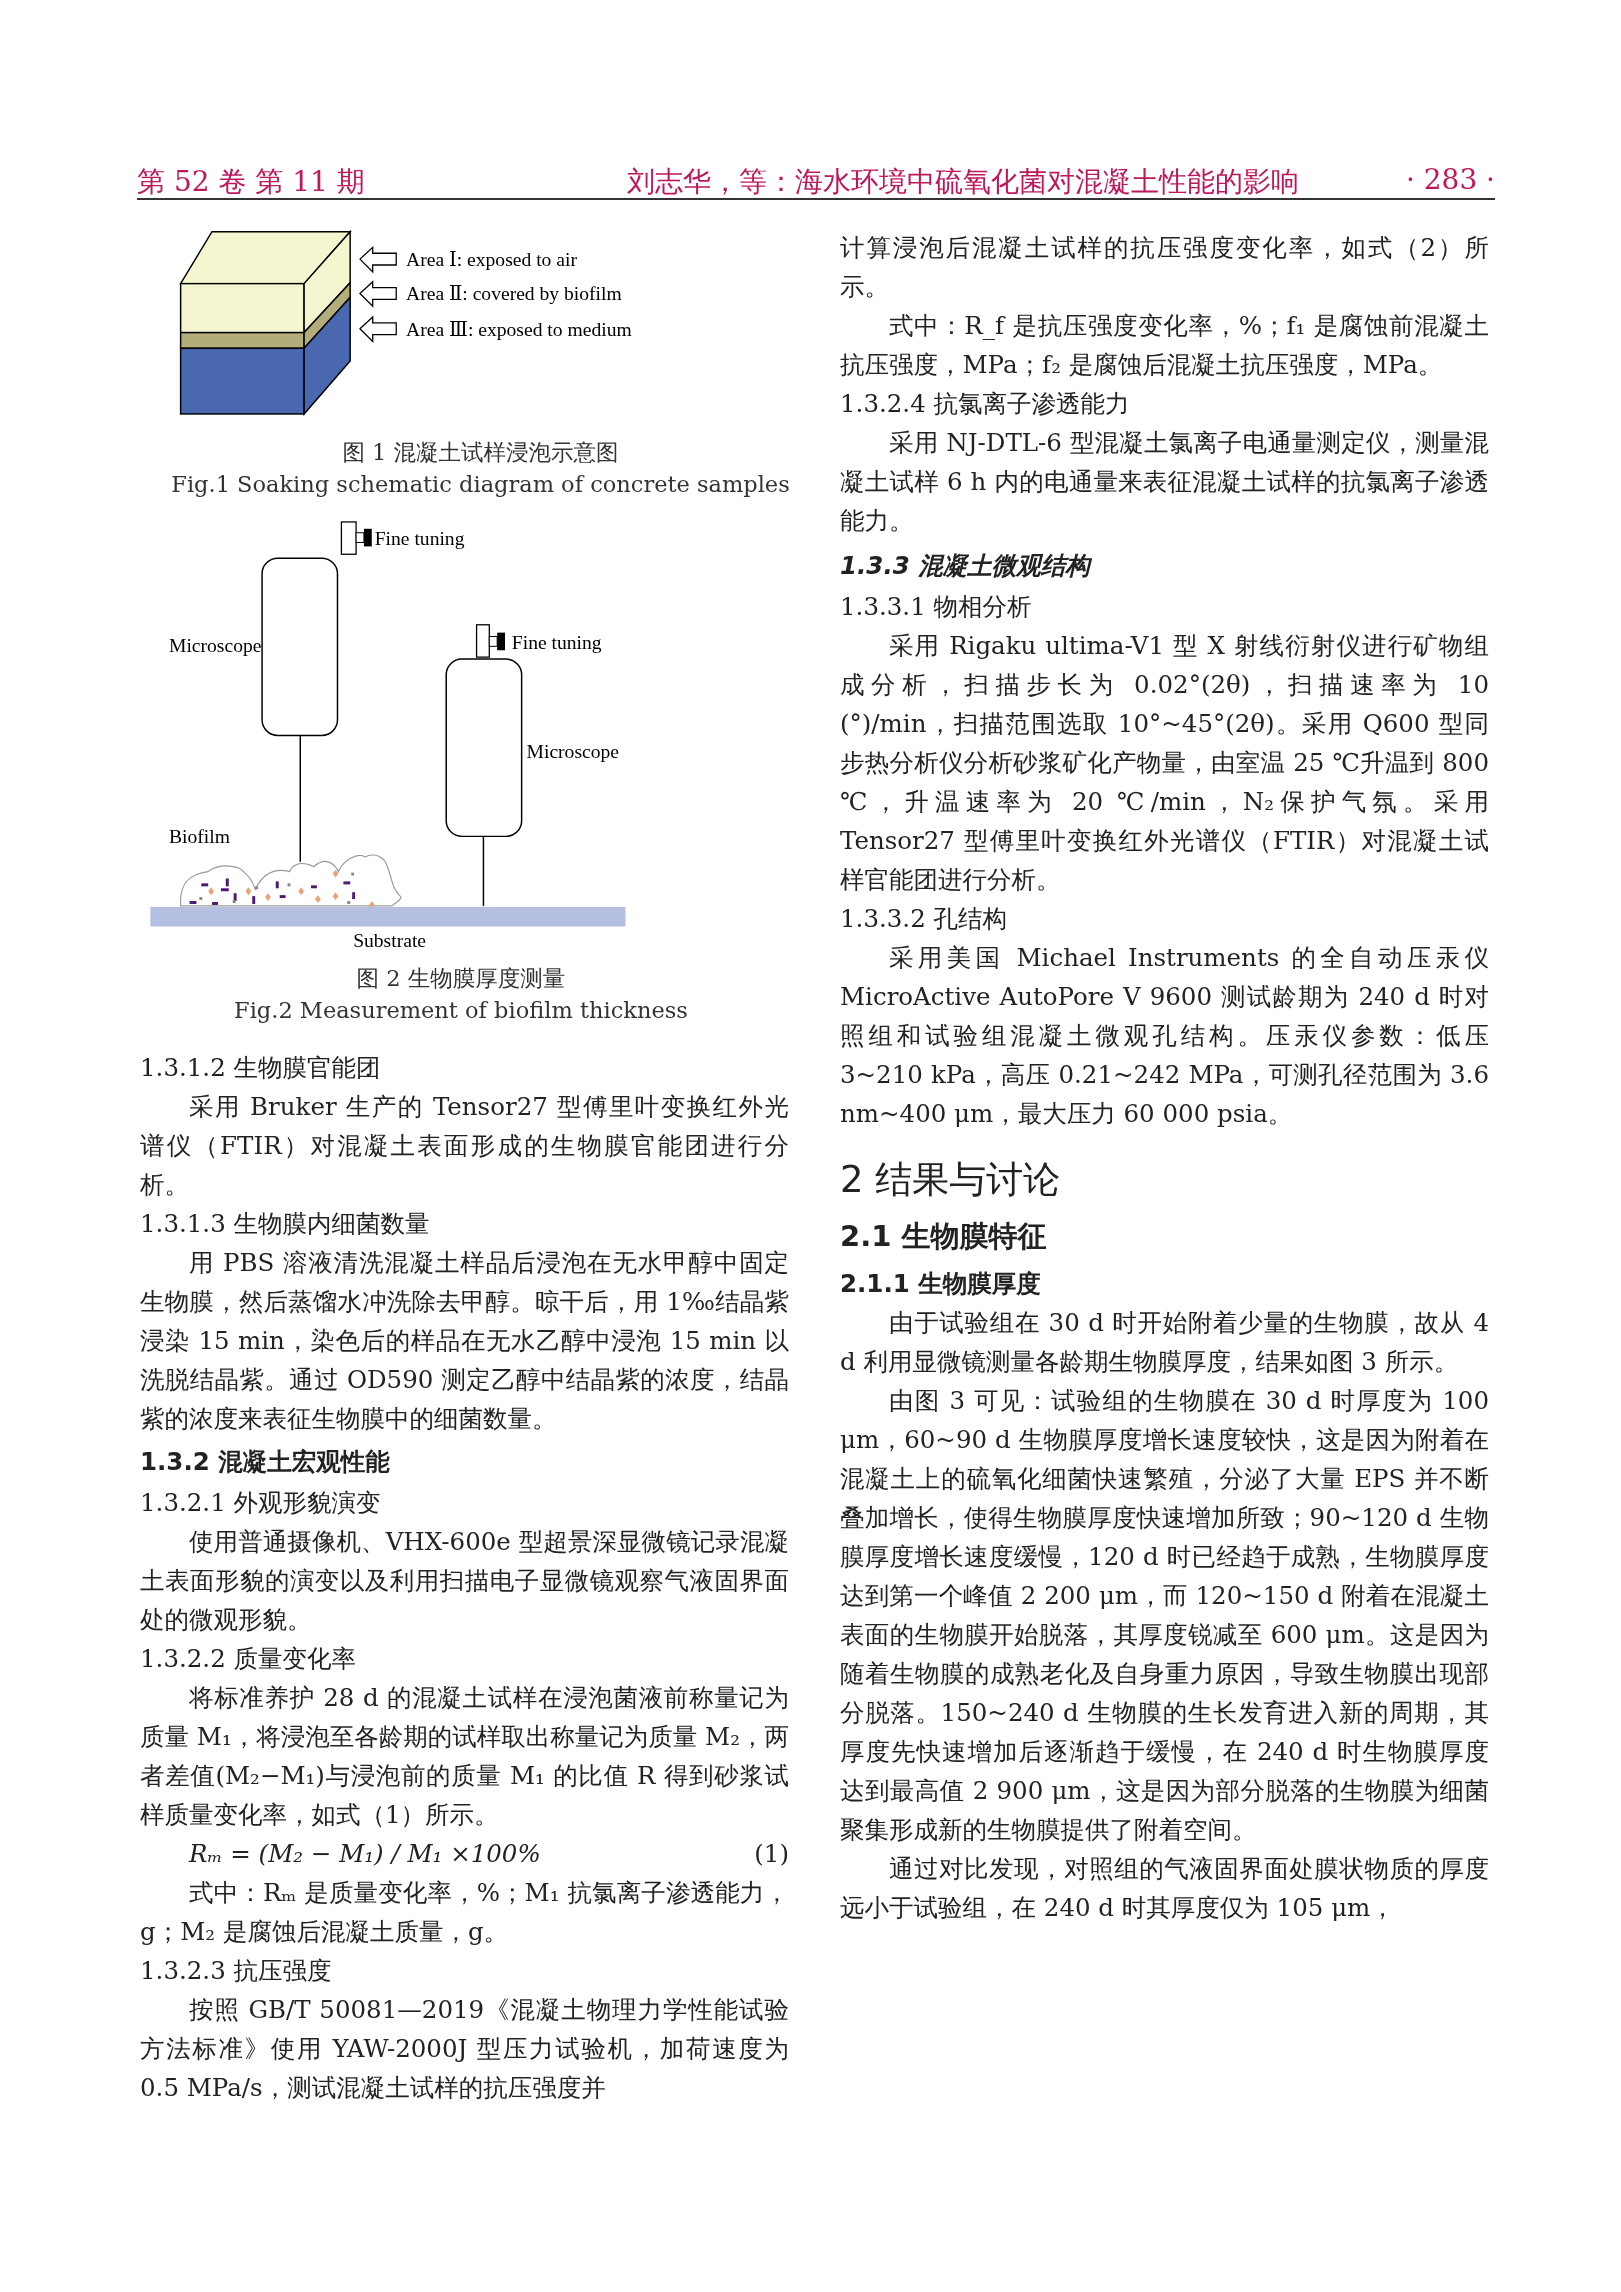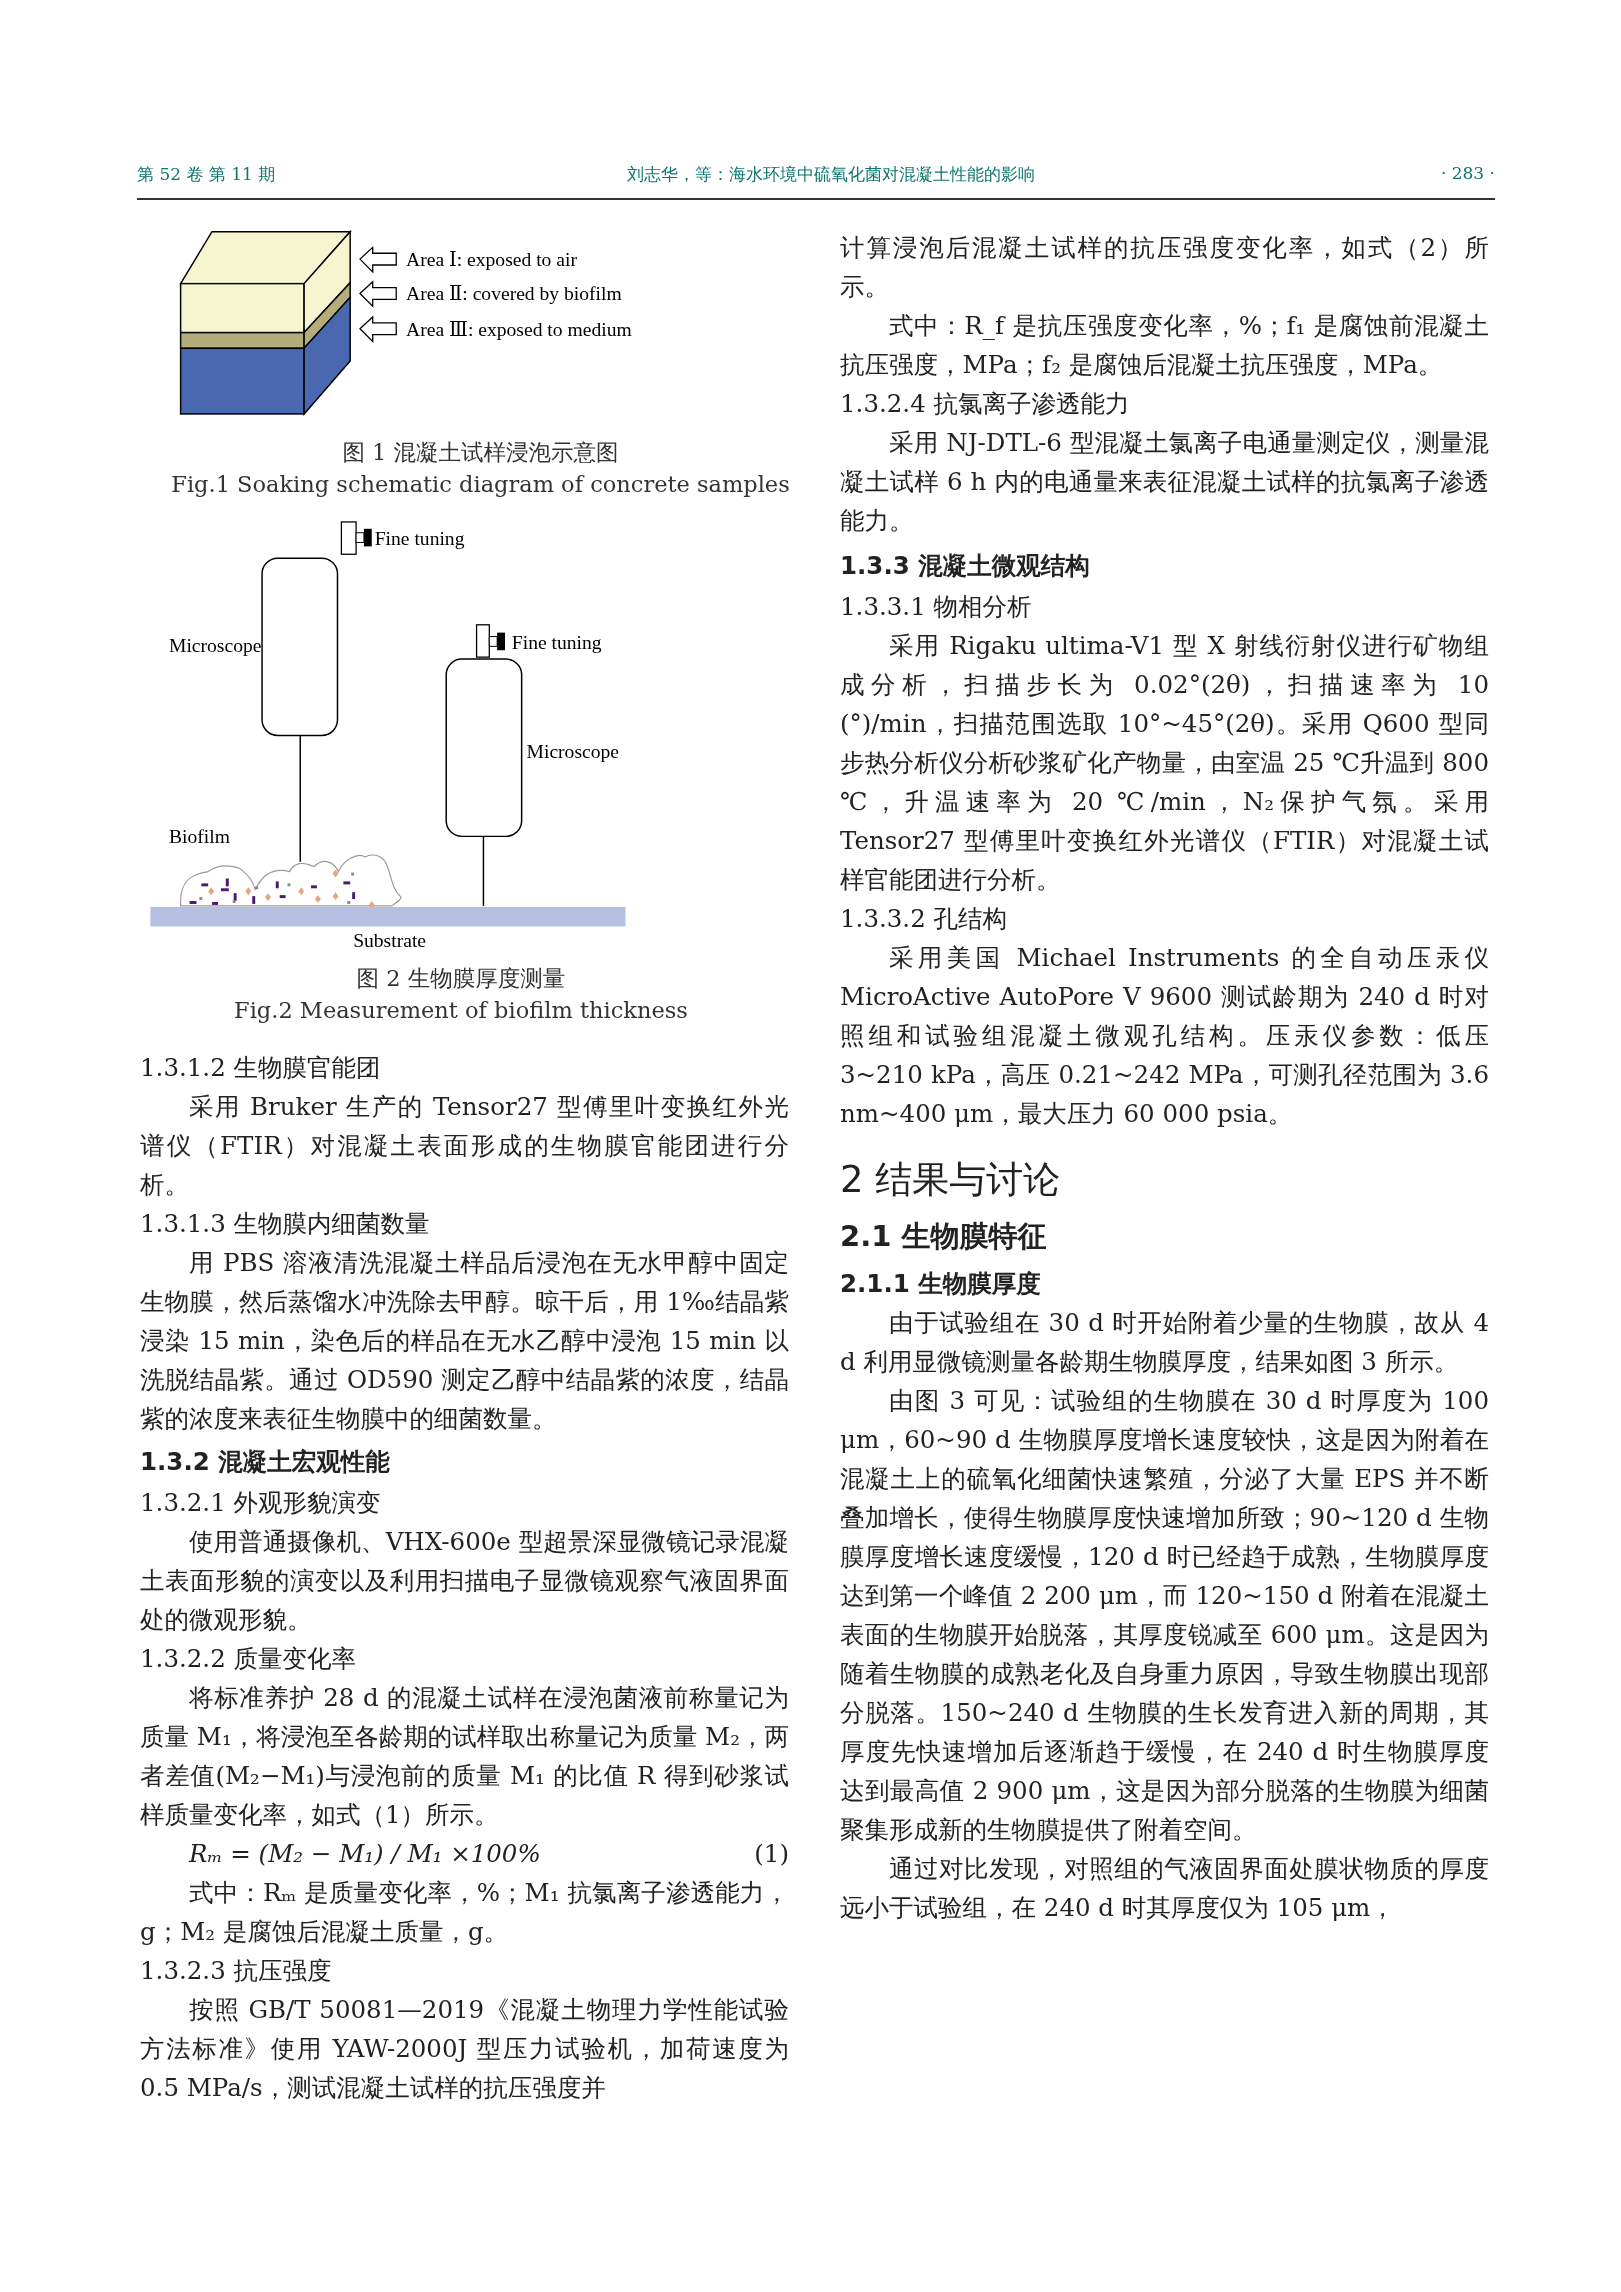--- a/index.html
+++ b/index.html
@@ -1,18 +1,18 @@
 <!DOCTYPE html>
 <html><head>
 <meta charset="utf-8">
 <style>
   html, body { margin:0; padding:0; background:#ffffff; }
   body { width:1621px; height:2293px; position:relative; overflow:hidden;
          font-family:"DejaVu Serif","Liberation Serif",serif; color:#222; }
-  .hdr { position:absolute; top:157px; left:137px; width:1358px; height:39px; font-size:17px; color:#0f766e;text-align:right; }
+  .hdr { position:absolute; top:157px; left:137px; width:1358px; height:39px; font-size:28px; color:#be185d;text-align:right; }
   .hdr .l { position:absolute; left:0; top:5.9px; }
   .hdr .c { position:absolute; left:490px; top:5.9px; }
   .hdr .r { position:absolute; right:0; top:5.9px; }
   .hdr-rule { position:absolute; top:198px; left:137px; width:1358px; height:2px; background:#333; }
   .col { position:absolute; width:649px; font-size:24.5px; line-height:39px; }
   .col p { margin:0; text-align:justify; }
   .col .ind { text-indent:2em; }
   .h3 { font-size:24.5px; margin:0; }
   .h2b { font-family:"DejaVu Sans","Liberation Sans",sans-serif; font-weight:bold; font-size:24.5px; }
   .h1b { font-family:"DejaVu Sans","Liberation Sans",sans-serif; font-size:37px; margin:0; }
@@ -137,21 +137,21 @@
   <p class="ind">式中：Rₘ 是质量变化率，%；M₁ 抗氯离子渗透能力，g；M₂ 是腐蚀后混凝土质量，g。</p>
   <p class="h3">1.3.2.3    抗压强度</p>
   <p class="ind">按照 GB/T 50081—2019《混凝土物理力学性能试验方法标准》使用 YAW-2000J 型压力试验机，加荷速度为 0.5 MPa/s，测试混凝土试样的抗压强度并</p>
 </div>
 
 <div class="col" style="left:840px; top:228px;">
   <p>计算浸泡后混凝土试样的抗压强度变化率，如式（2）所示。</p>
   <p class="ind">式中：R_f 是抗压强度变化率，%；f₁ 是腐蚀前混凝土抗压强度，MPa；f₂ 是腐蚀后混凝土抗压强度，MPa。</p>
   <p class="h3">1.3.2.4    抗氯离子渗透能力</p>
   <p class="ind">采用 NJ-DTL-6 型混凝土氯离子电通量测定仪，测量混凝土试样 6 h 内的电通量来表征混凝土试样的抗氯离子渗透能力。</p>
-  <p class="h2b" style="margin:5.9px 0 2px;">1.3.3    混凝土微观结构</p>
+  <p class="h2b" style="margin:5.9px 0 2px;font-style:italic;">1.3.3    混凝土微观结构</p>
   <p class="h3">1.3.3.1    物相分析</p>
   <p class="ind">采用 Rigaku ultima-V1 型 X 射线衍射仪进行矿物组成分析，扫描步长为 0.02°(2θ)，扫描速率为 10 (°)/min，扫描范围选取 10°~45°(2θ)。采用 Q600 型同步热分析仪分析砂浆矿化产物量，由室温 25 ℃升温到 800 ℃，升温速率为 20 ℃/min，N₂保护气氛。采用 Tensor27 型傅里叶变换红外光谱仪（FTIR）对混凝土试样官能团进行分析。</p>
   <p class="h3">1.3.3.2    孔结构</p>
   <p class="ind">采用美国 Michael Instruments 的全自动压汞仪 MicroActive AutoPore V 9600 测试龄期为 240 d 时对照组和试验组混凝土微观孔结构。压汞仪参数：低压 3~210 kPa，高压 0.21~242 MPa，可测孔径范围为 3.6 nm~400 μm，最大压力 60 000 psia。</p>
   <p class="h1b" style="margin:27.4px 0 17.6px;">2    结果与讨论</p>
   <p class="h15b" style="margin:9.8px 0 7.8px;">2.1    生物膜特征</p>
   <p class="h2b">2.1.1    生物膜厚度</p>
   <p class="ind">由于试验组在 30 d 时开始附着少量的生物膜，故从 4 d 利用显微镜测量各龄期生物膜厚度，结果如图 3 所示。</p>
   <p class="ind">由图 3 可见：试验组的生物膜在 30 d 时厚度为 100 μm，60~90 d 生物膜厚度增长速度较快，这是因为附着在混凝土上的硫氧化细菌快速繁殖，分泌了大量 EPS 并不断叠加增长，使得生物膜厚度快速增加所致；90~120 d 生物膜厚度增长速度缓慢，120 d 时已经趋于成熟，生物膜厚度达到第一个峰值 2 200 μm，而 120~150 d 附着在混凝土表面的生物膜开始脱落，其厚度锐减至 600 μm。这是因为随着生物膜的成熟老化及自身重力原因，导致生物膜出现部分脱落。150~240 d 生物膜的生长发育进入新的周期，其厚度先快速增加后逐渐趋于缓慢，在 240 d 时生物膜厚度达到最高值 2 900 μm，这是因为部分脱落的生物膜为细菌聚集形成新的生物膜提供了附着空间。</p>
   <p class="ind">通过对比发现，对照组的气液固界面处膜状物质的厚度远小于试验组，在 240 d 时其厚度仅为 105 μm，</p>

